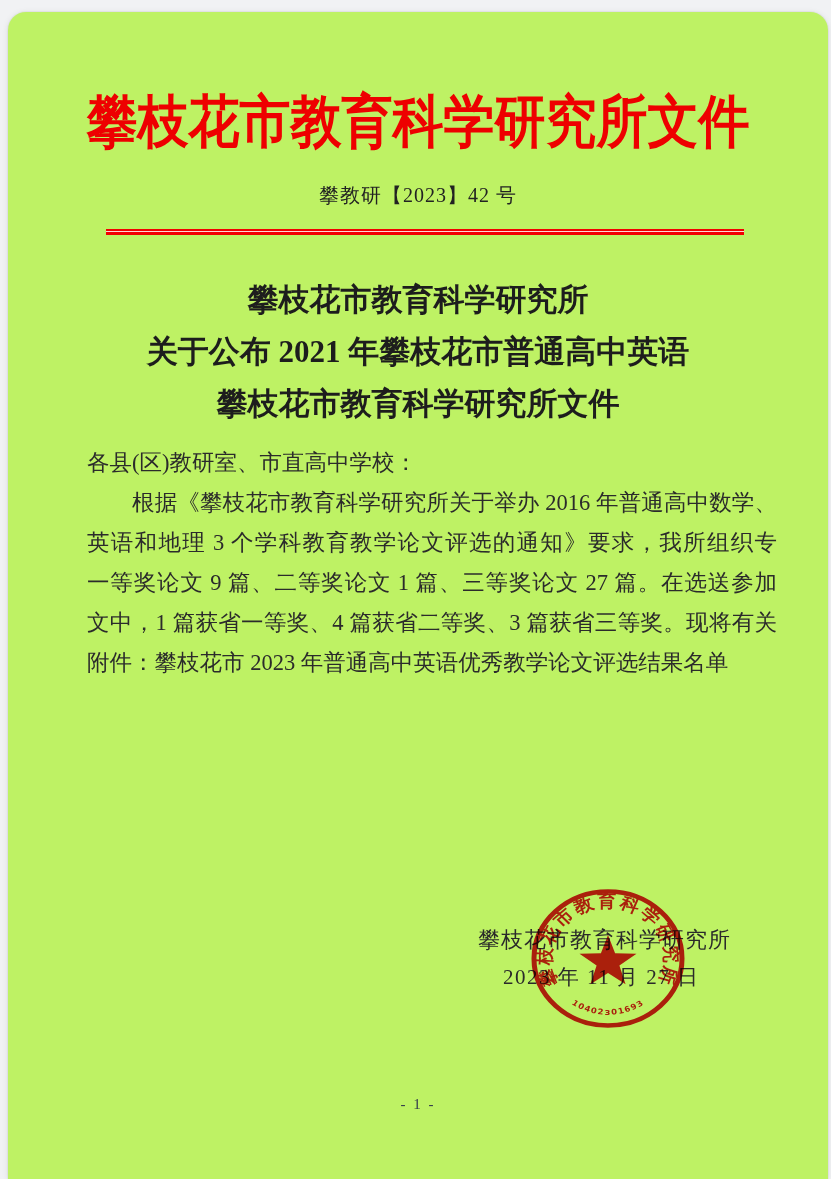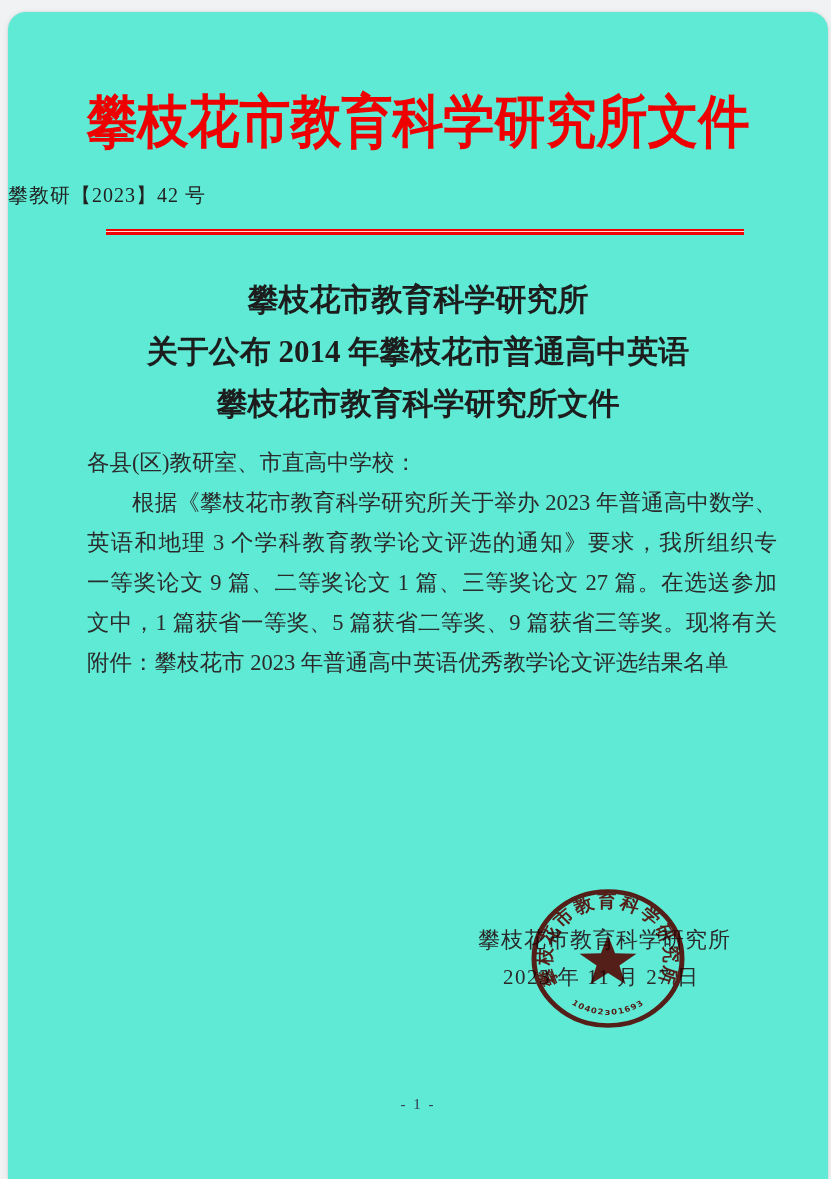--- a/index.html
+++ b/index.html
@@ -12,36 +12,36 @@
   html,body{width:831px;height:1179px;}
   body{
     background:#f1f2f4;
     font-family:"Liberation Serif","DejaVu Serif",serif;
     color:var(--ink);
     overflow:hidden;
   }
   .stage{position:relative;width:831px;height:1179px;}
   .paper{
     position:absolute;left:8px;top:12px;width:820px;height:1167px;
-    background:#5eead4;
+    background:#bef264;
     border-radius:18px 18px 0 0;
     box-shadow:0 1px 6px rgba(0,0,0,.10), 0 0 0 1px rgba(0,0,0,.03);
   }
   .org-title{
     position:absolute;left:0;top:76px;width:100%;
     text-align:center;
     font-size:51px;font-weight:900;
     color:var(--header-red);
     letter-spacing:0px;
     transform:scaleY(1.12);
     white-space:nowrap;
   }
   .doc-no{
     position:absolute;left:0;top:170px;width:100%;
-    font-size:20px;color:#222222;
+    text-align:center;font-size:20px;color:#222222;
     letter-spacing:1px;white-space:nowrap;
   }
   .red-rule{
     position:absolute;left:98px;top:217px;width:638px;height:6px;
     background:linear-gradient(to bottom,
       var(--rule-red) 0 2px,
       #ffd6d6 2px 3px,
       var(--rule-red) 3px 6px);
   }
   .title{
@@ -91,30 +91,30 @@
   <div class="paper">
 
     <div class="org-title">攀枝花市教育科学研究所文件</div>
 
     <div class="doc-no">攀教研【2023】42 号</div>
 
     <div class="red-rule"></div>
 
     <div class="title">
       <div>攀枝花市教育科学研究所</div>
-      <div>关于公布 2014 年攀枝花市普通高中英语</div>
+      <div>关于公布 2021 年攀枝花市普通高中英语</div>
       <div>攀枝花市教育科学研究所文件</div>
     </div>
 
     <div class="body-block">
       <div class="bl">各县(区)教研室、市直高中学校：</div>
-      <div class="bl j indent">根据《攀枝花市教育科学研究所关于举办 2023 年普通高中数学、</div>
+      <div class="bl j indent">根据《攀枝花市教育科学研究所关于举办 2016 年普通高中数学、</div>
       <div class="bl j">英语和地理 3 个学科教育教学论文评选的通知》要求，我所组织专家，</div>
       <div class="bl j">一等奖论文 9 篇、二等奖论文 1 篇、三等奖论文 27 篇。在选送参加</div>
-      <div class="bl j">文中，1 篇获省一等奖、5 篇获省二等奖、9 篇获省三等奖。现将有关</div>
+      <div class="bl j">文中，1 篇获省一等奖、4 篇获省二等奖、3 篇获省三等奖。现将有关</div>
       <div class="bl attachment">附件：攀枝花市 2023 年普通高中英语优秀教学论文评选结果名单</div>
     </div>
 
     <div class="sig-org">攀枝花市教育科学研究所</div>
     <div class="sig-date">2023 年 11 月 27 日</div>
 
     <svg class="seal" viewBox="0 0 160 160" preserveAspectRatio="none" xmlns="http://www.w3.org/2000/svg">
       <defs>
         <path id="sealArcTop" d="M 30.6 108.5 A 57 57 0 1 1 129.4 108.5" fill="none"></path>
         <path id="sealArcBottom" d="M 44.4 130.8 A 62 62 0 0 0 115.6 130.8" fill="none"></path>

